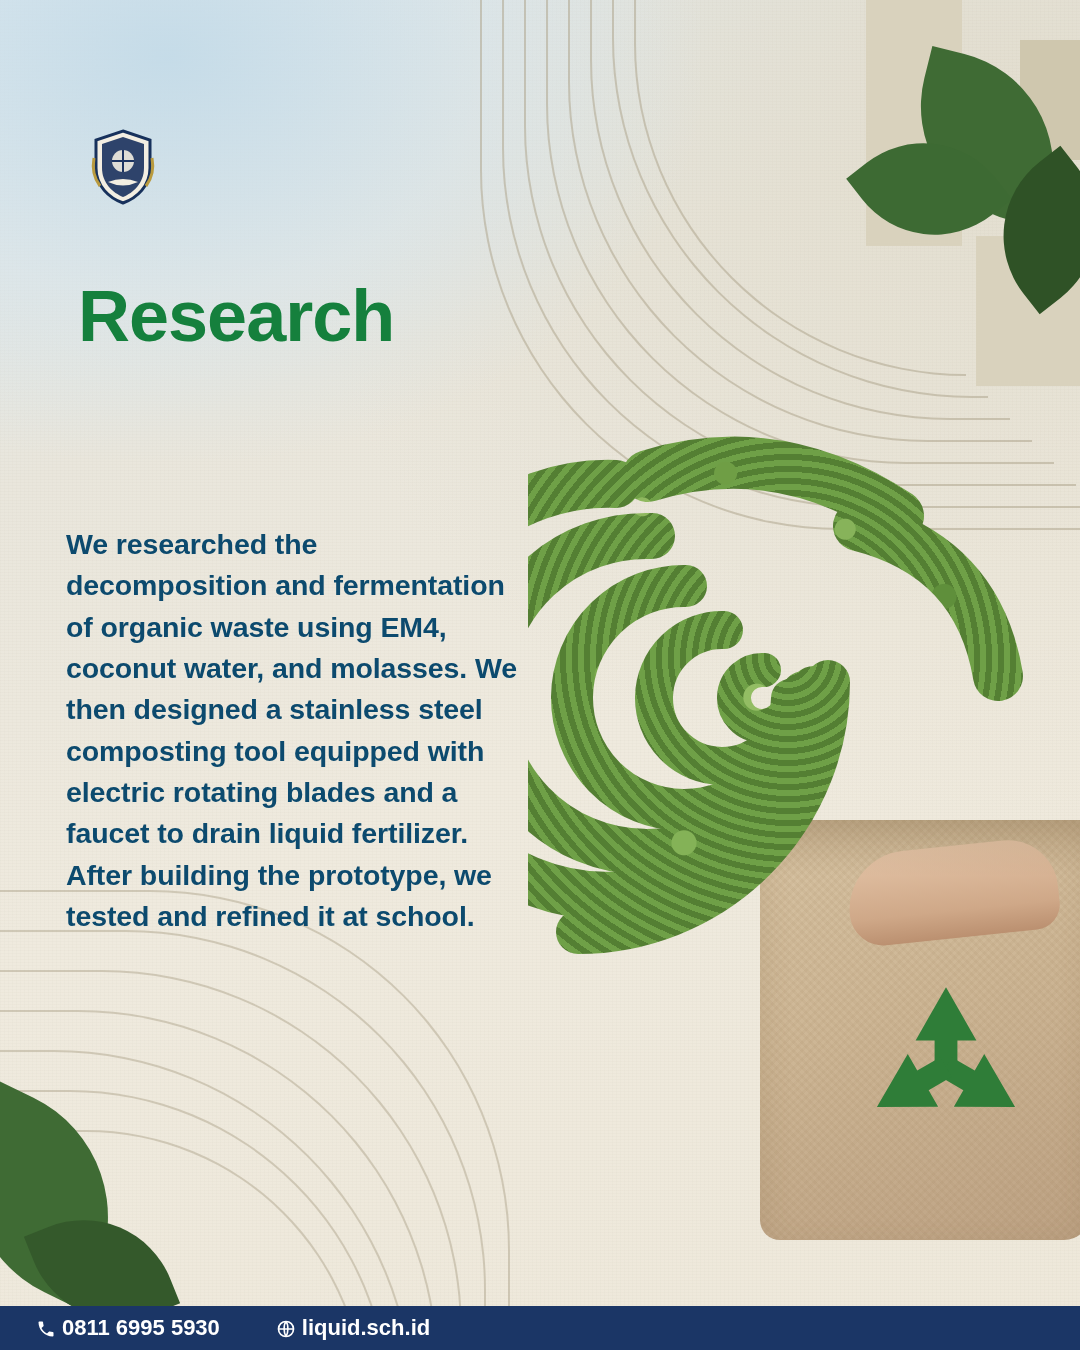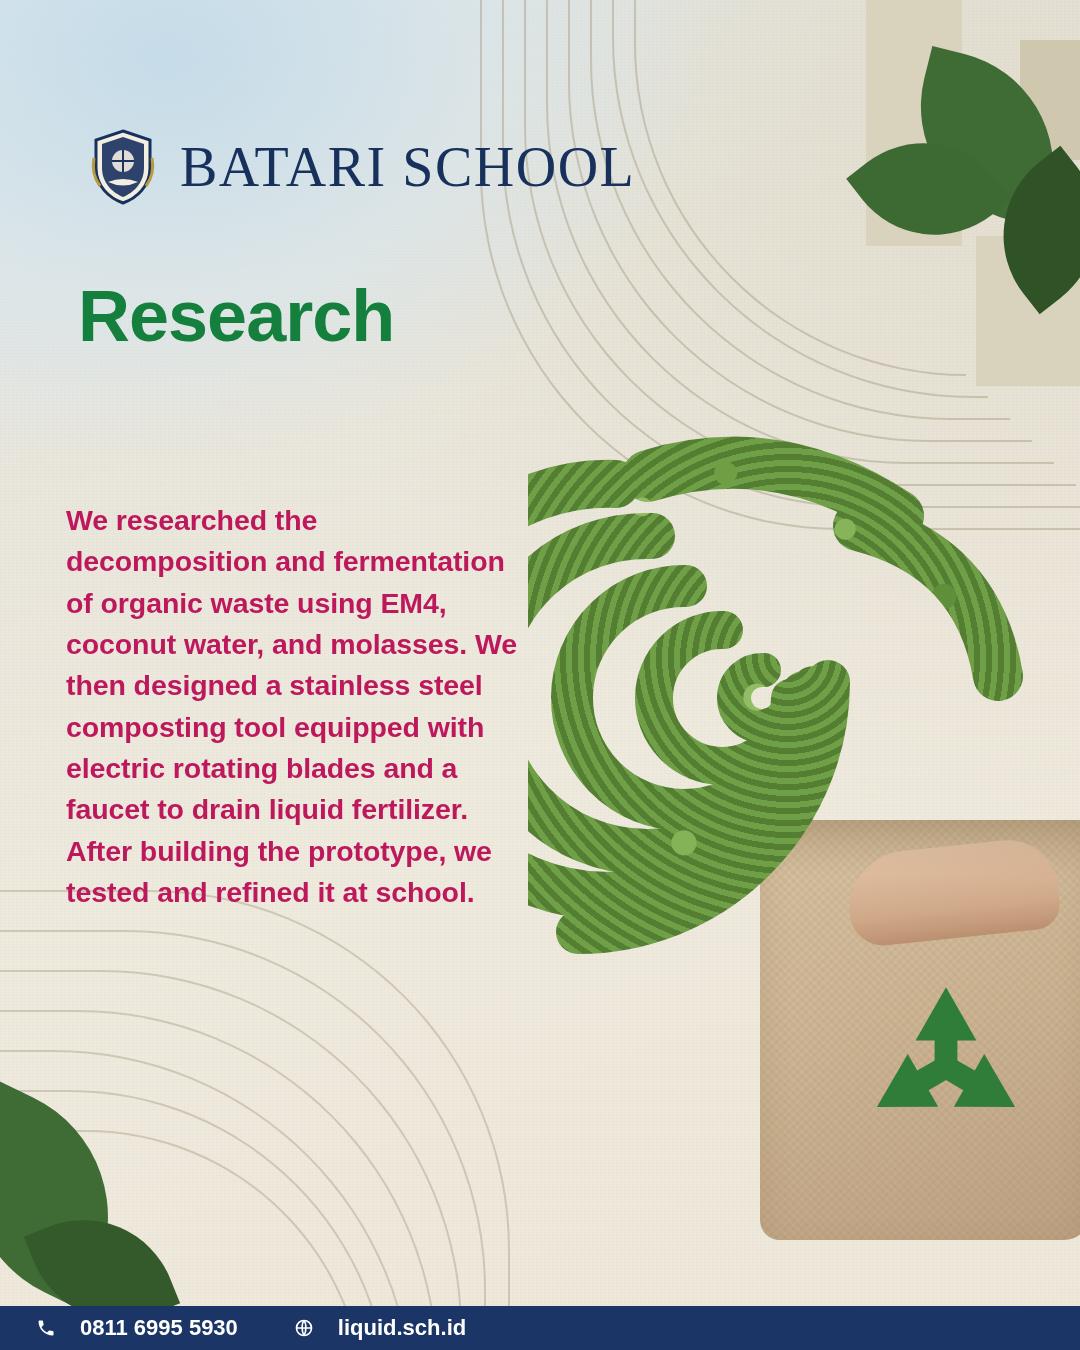--- a/index.html
+++ b/index.html
@@ -121,26 +121,26 @@
     font-weight: 700;
     color: #15803d;
     letter-spacing: -1px;
     max-width: 560px;
   }
   .headline .l2 { display:block; }
 
   
   .body-copy {
     position: absolute;
-    left: 66px; top: 500px;
+    left: 66px; top: 524px;
     width: 452px;
     font-size: 28.5px;
     line-height: 1.45;
     font-weight: 700;
-    color: #be185d;
+    color: #0c4a6e;
     letter-spacing: -0.1px;
   }
 
   
   .photo-wrap {
     position: absolute;
     right: 0px; top: 398px;
     width: 570px; height: 900px;
   }
 
@@ -210,21 +210,21 @@
     background: #1b3666;
     color: #ffffff;
     display: flex;
     align-items: center;
     gap: 54px;
     padding: 0 34px;
     font-size: 22px;
     font-weight: 700;
     overflow: hidden;
   }
-  .footer .item { display: flex; align-items: center; gap: 22px; white-space: nowrap; }
+  .footer .item { display: flex; align-items: flex-end; gap: 4px; white-space: nowrap; }
   .footer .ico {
     width: 24px; height: 24px;
     display: inline-flex; align-items: center; justify-content: center;
     color: #ffffff;
     flex: 0 0 auto;
   }
 </style>
 </head>
 <body>
 
@@ -271,21 +271,20 @@
         <path d="M35 3 L62 12 V40 C62 58 49 70 35 75 C21 70 8 58 8 40 V12 Z" fill="#f3eee2" stroke="#17315c" stroke-width="3"></path>
         <path d="M35 9 L56 16 V40 C56 55 45 65 35 69 C25 65 14 55 14 40 V16 Z" fill="#1d3461" opacity="0.92"></path>
         <circle cx="35" cy="33" r="11" fill="#f3eee2" opacity="0.9"></circle>
         <path d="M24 33 h22" stroke="#1d3461" stroke-width="2"></path>
         <path d="M35 22 v22" stroke="#1d3461" stroke-width="2"></path>
         <path d="M20 54 q15 -6 30 0 q-15 7 -30 0 z" fill="#f3eee2"></path>
         <path d="M6 30 q-3 16 6 28" stroke="#b99a3e" stroke-width="3" fill="none"></path>
         <path d="M64 30 q3 16 -6 28" stroke="#b99a3e" stroke-width="3" fill="none"></path>
       </svg>
     </span>
-    <span class="brand-name">BATARI SCHOOL</span>
   </div>
 
   <h1 class="headline">
     <span>Research</span>
   </h1>
 
   <p class="body-copy">We researched the decomposition and fermentation of organic waste using EM4, coconut water, and molasses. We then designed a stainless steel composting tool equipped with electric rotating blades and a faucet to drain liquid fertilizer. After building the prototype, we tested and refined it at school.</p>
 
   <div class="photo-wrap">
 

